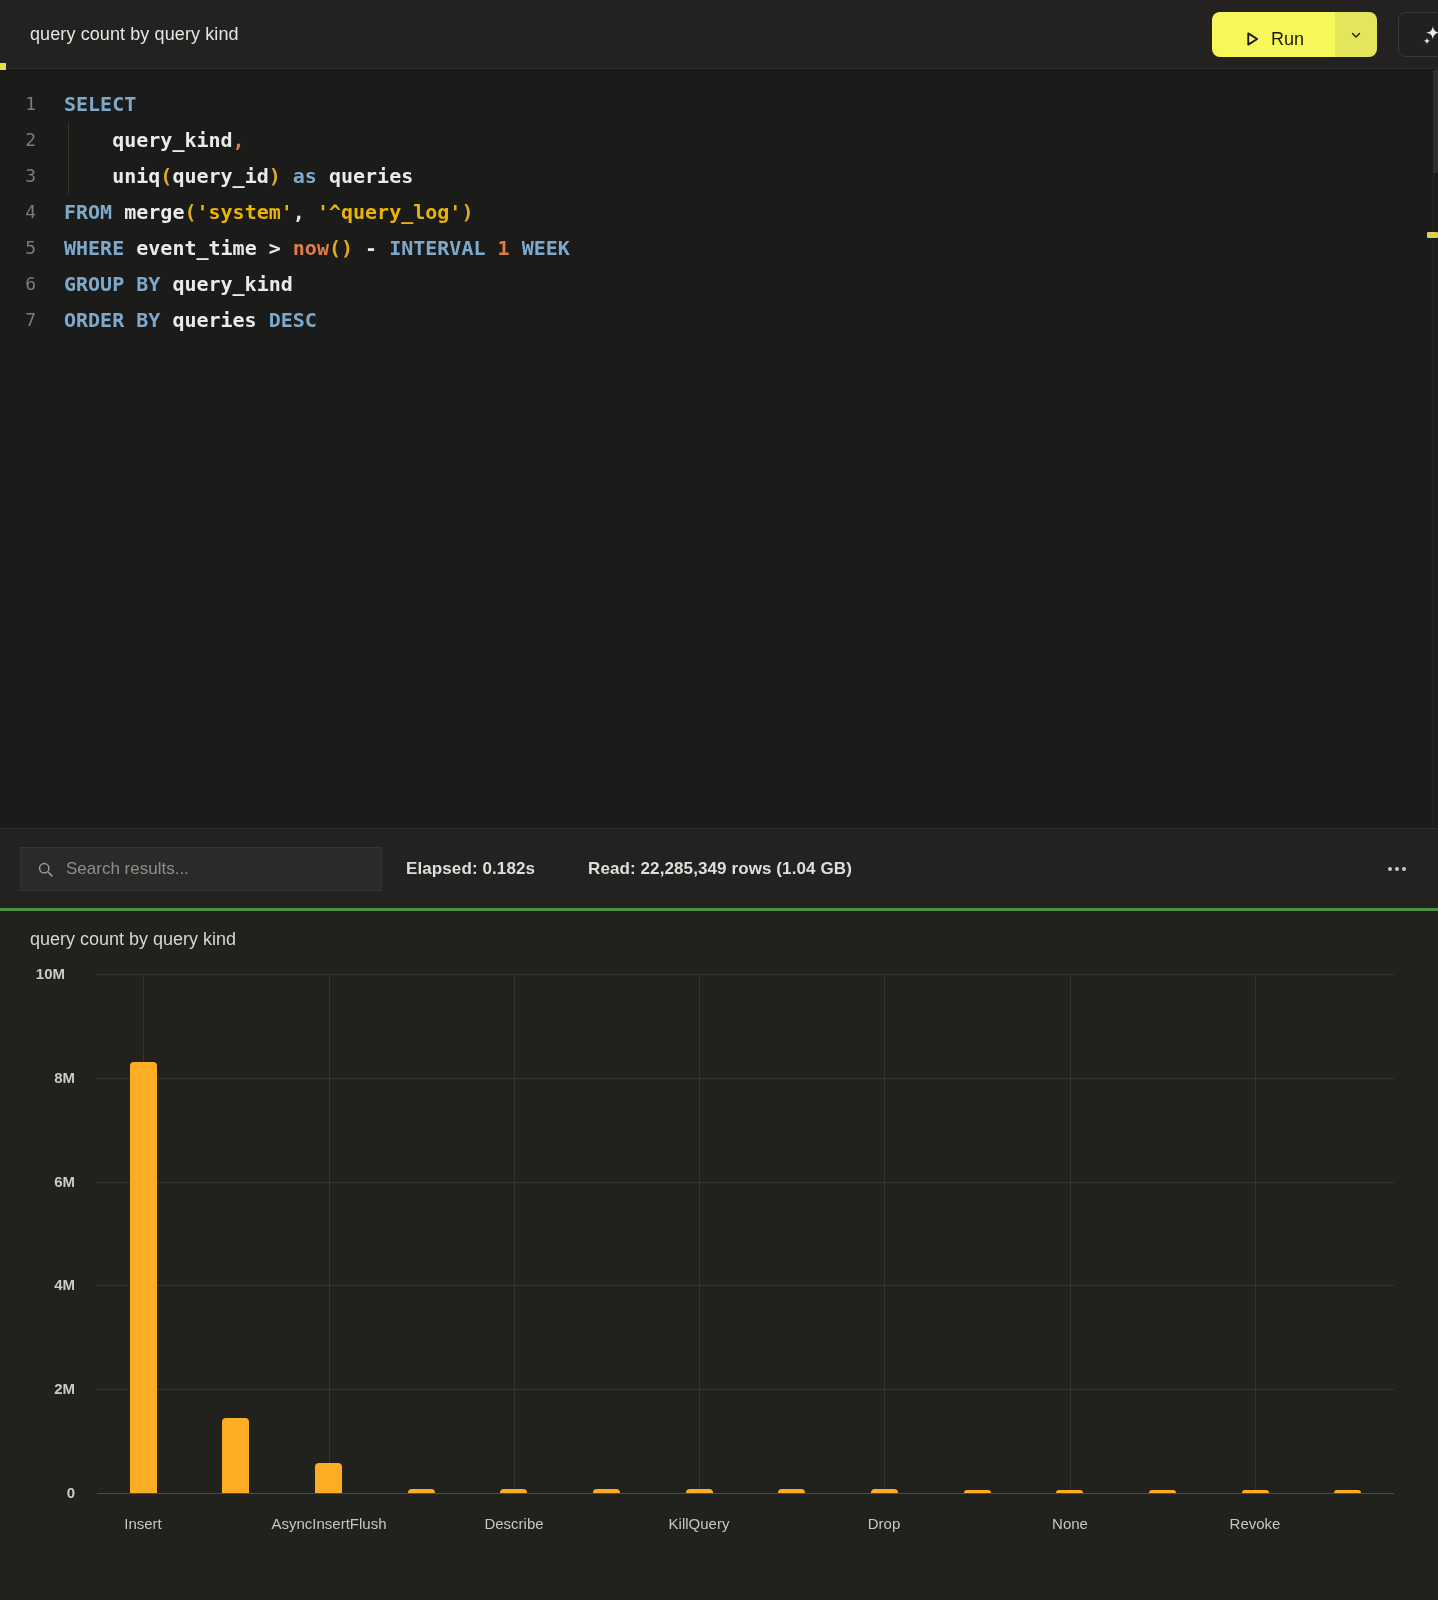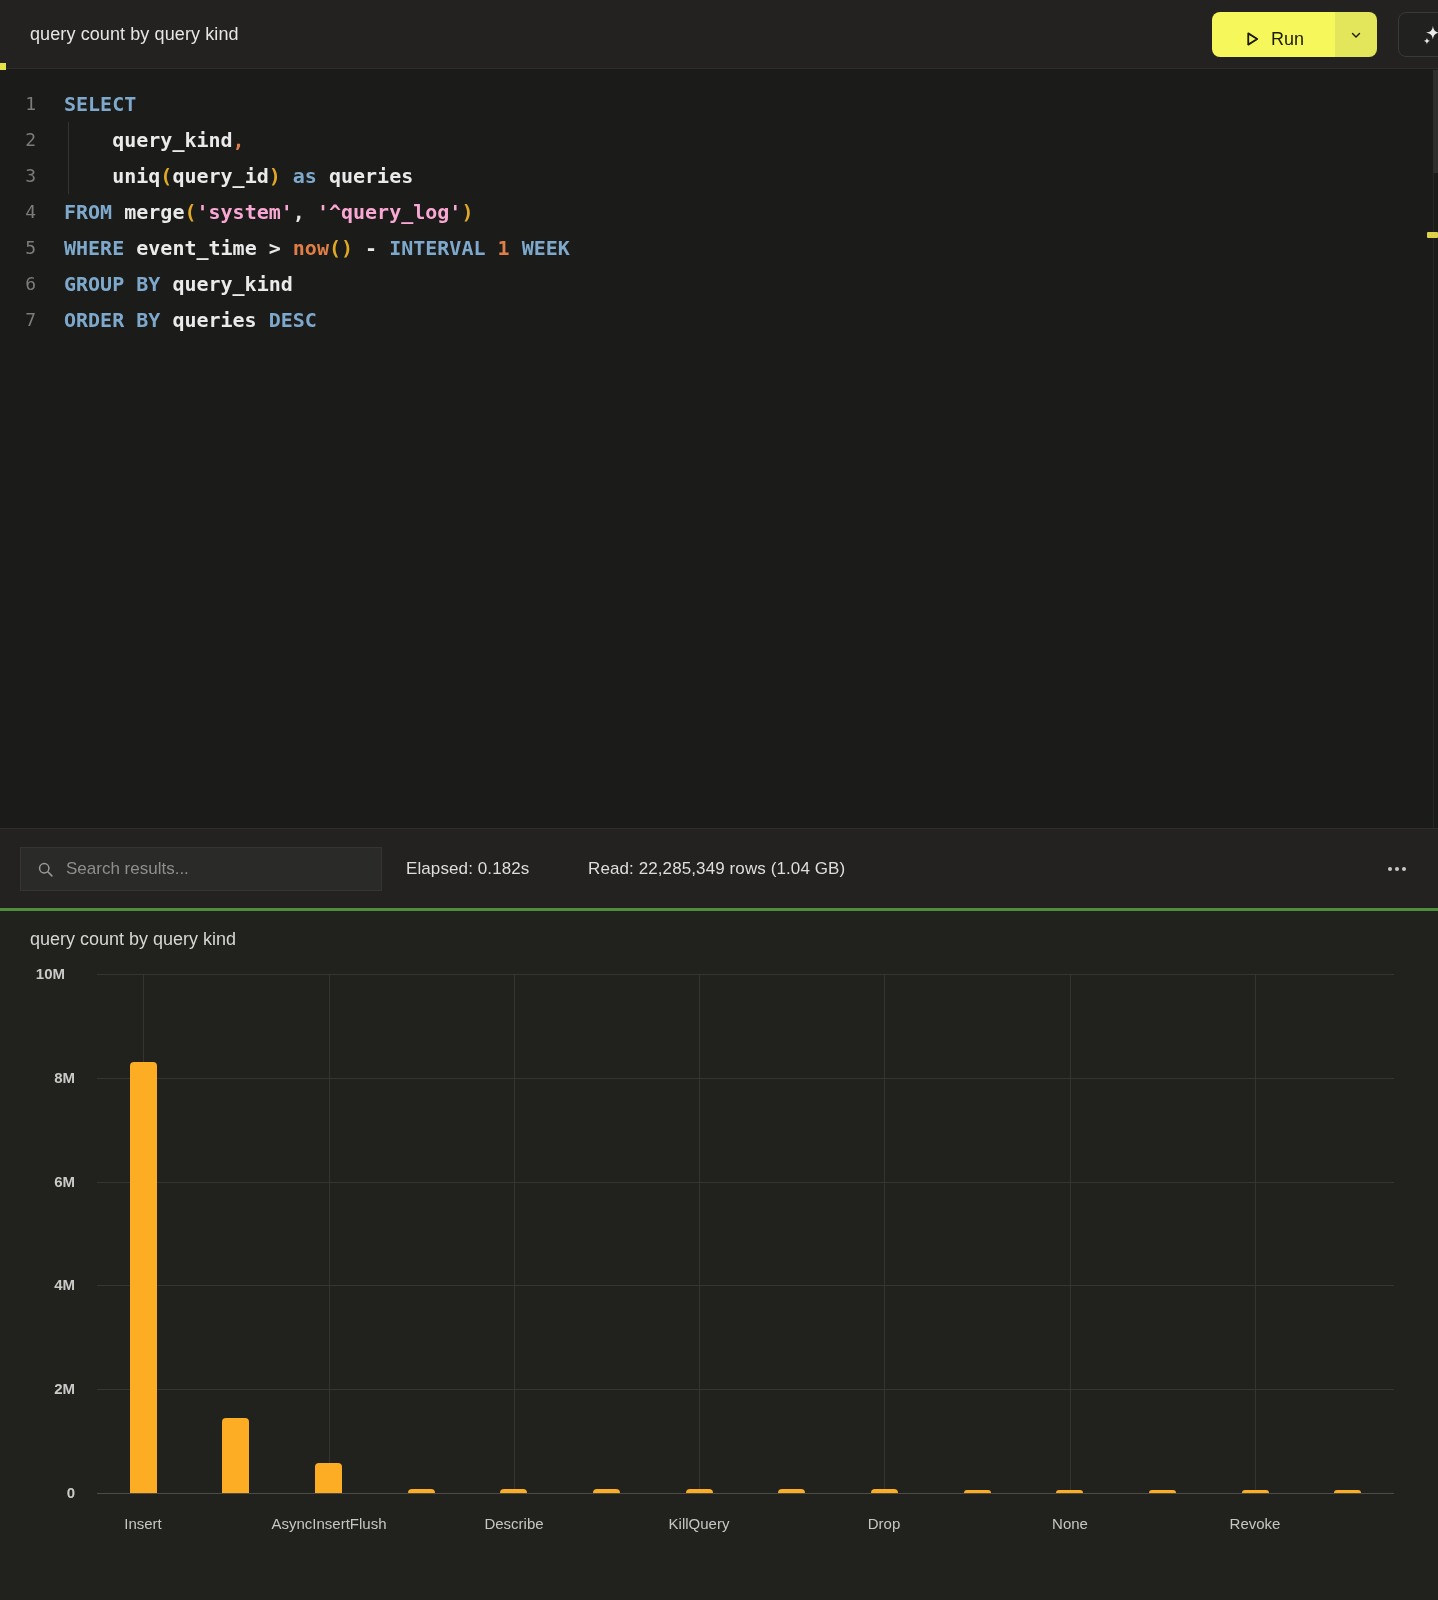--- a/index.html
+++ b/index.html
@@ -25,34 +25,34 @@
   
   .editor { position:absolute; left:0; top:70px; width:1438px; height:758px; background:#1b1b19; }
   .code-lines { position:absolute; left:0; top:16px; width:1400px; }
   .code-row { display:flex; height:36px; line-height:36px; font-family:"DejaVu Sans Mono", monospace; font-size:20px; font-weight:700; white-space:pre; }
   .ln { width:44px; padding-right:8px; text-align:right; color:#7c7c7a; font-size:18px; font-weight:400; }
   .cl { margin-left:20px; }
   .tk-kw { color:#7ea9cc; }
   .tk-id { color:#eaeaea; }
   .tk-pl { color:#e8e8e8; }
   .tk-pa { color:#dfa827; }
-  .tk-st { color:#f9a8d4; }
+  .tk-st { color:#eab308; }
   .tk-or { color:#e07e47; }
   .indent-guide { position:absolute; left:68px; top:52px; width:1px; height:72px; background:#33332f; }
   .scroll-col { position:absolute; right:0; top:0; width:5px; height:758px; border-left:1px solid #262624; }
   .scroll-slider { position:absolute; right:0; top:0; width:5px; height:103px; background:#2f2f2d; }
   .ruler-marker { position:absolute; left:1427px; top:162px; width:11px; height:6px; background:#dcd24a; border-radius:1px; }
 
   
   .resultsbar { position:absolute; left:0; top:828px; width:1438px; height:80px; background:#232220; border-top:1px solid #2e2e2c; }
   .search-box { position:absolute; left:20px; top:18px; width:362px; height:44px; background:#2a2a28; border:1px solid #343432; border-radius:0; display:flex; align-items:center; }
   .search-box svg { margin-left:16px; flex:none; }
   .search-box input { flex:1; margin-left:12px; margin-right:10px; background:transparent; border:none; outline:none; color:#d8d8d6; font-size:17px; font-family:"Liberation Sans", sans-serif; }
   .search-box input::placeholder { color:#8e8e8c; }
-  .stat { position:absolute; top:0; height:80px; display:flex; align-items:center; font-size:17px; font-weight:400; color:#dededc; letter-spacing:0.1px; }
+  .stat { position:absolute; top:0; height:80px; display:flex; align-items:center; font-size:17px; font-weight:700; color:#dededc; letter-spacing:0.1px; }
   .stat-elapsed { left:406px; }
   .stat-read { left:588px; }
   .view-toggle { position:absolute; left:1157px; top:18px; width:211px; height:44px; background:#262624; border-radius:8px; display:flex; align-items:center; padding:3px; }
   .view-toggle .seg { height:38px; border:none; border-radius:6px; background:transparent; color:#bebebc; font-size:17px; font-weight:500; font-family:"Liberation Sans", sans-serif; cursor:pointer; }
   .seg-table { width:100px; }
   .seg-chart { width:105px; background:#3b3b39; color:#f2f2f0; }
   .more-btn { position:absolute; left:1380px; top:28px; width:34px; height:24px; background:transparent; border:none; display:flex; align-items:center; justify-content:center; gap:3px; cursor:pointer; }
   .more-btn i { width:4px; height:4px; border-radius:50%; background:#c8c8c6; }
 
   

